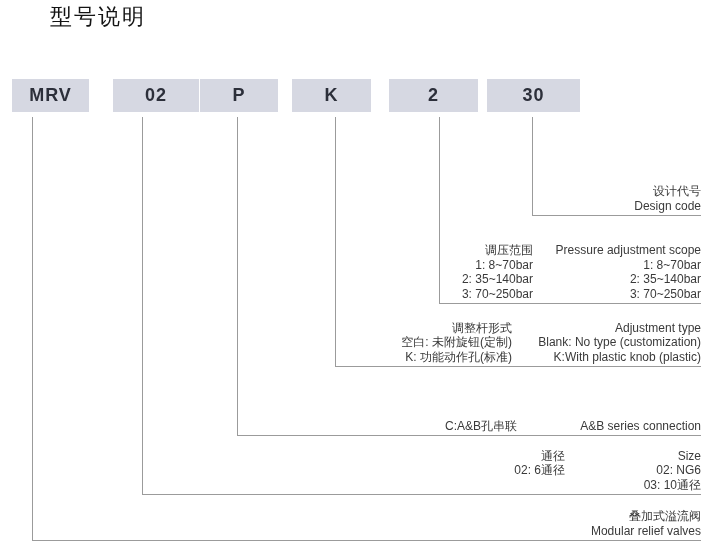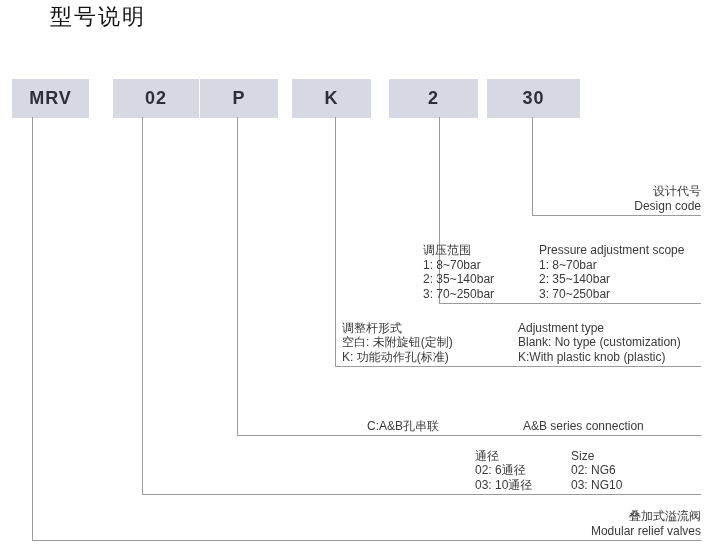--- a/index.html
+++ b/index.html
@@ -6,21 +6,21 @@
   .page{
     position:relative;width:705px;height:550px;background:#ffffff;
     font-family:"Liberation Sans","DejaVu Sans",sans-serif;overflow:hidden;
   }
   .title{
     position:absolute;left:6px;top:2px;font-size:22px;font-weight:normal;
     color:#141414;letter-spacing:2px;margin-left:44px;
   }
   
   .mbox{
-    position:absolute;top:79px;height:39px;background:#d6d8e2;
+    position:absolute;top:79px;height:33px;background:#d6d8e2;
     display:flex;align-items:center;justify-content:center;
     font-size:18px;font-weight:bold;color:#2c2f3a;letter-spacing:1px;
   }
   .b1{left:12px;width:77px}
   .b2{left:113px;width:86px}
   .b3{left:200px;width:78px}
   .b4{left:292px;width:79px}
   .b5{left:389px;width:89px}
   .b6{left:487px;width:93px}
   
@@ -36,21 +36,21 @@
   .h5{top:303px;left:439px;width:262px}
   .h4{top:366px;left:335px;width:366px}
   .h3{top:435px;left:237px;width:464px}
   .h2{top:494px;left:142px;width:559px}
   .h1{top:540px;left:32px;width:669px}
   
   .ann{
     position:absolute;right:4px;color:#3a3a3a;font-size:12px;line-height:14.5px;
   }
   .ann .row{display:flex;justify-content:flex-end}
-  .ann span{display:block;white-space:pre}
+  .ann span{display:block;text-align:right;white-space:pre}
   .col-b{margin-left:6px}
   .blk-design{bottom:337px}
   .blk-pressure{bottom:249px}
   .blk-adjust{bottom:186px}
   .blk-bore{bottom:117px}
   .blk-size{bottom:58px}
   .blk-product{bottom:12px}
   .blk-pressure .col-a{width:110px}
   .blk-pressure .col-b{width:162px}
   .blk-adjust .col-a{width:170px}
@@ -141,21 +141,20 @@
     <div class="row">
       <span class="col-a">通径</span>
       <span class="col-b">Size</span>
     </div>
     <div class="row">
       <span class="col-a">02: 6通径</span>
       <span class="col-b">02: NG6</span>
     </div>
     <div class="row">
       <span class="col-a">03: 10通径</span>
-      <span class="col-b">03: NG10</span>
     </div>
   </div>
 
   <div class="ann blk-product">
     <div class="row">
       <span>叠加式溢流阀</span>
     </div>
     <div class="row">
       <span>Modular relief valves</span>
     </div>

